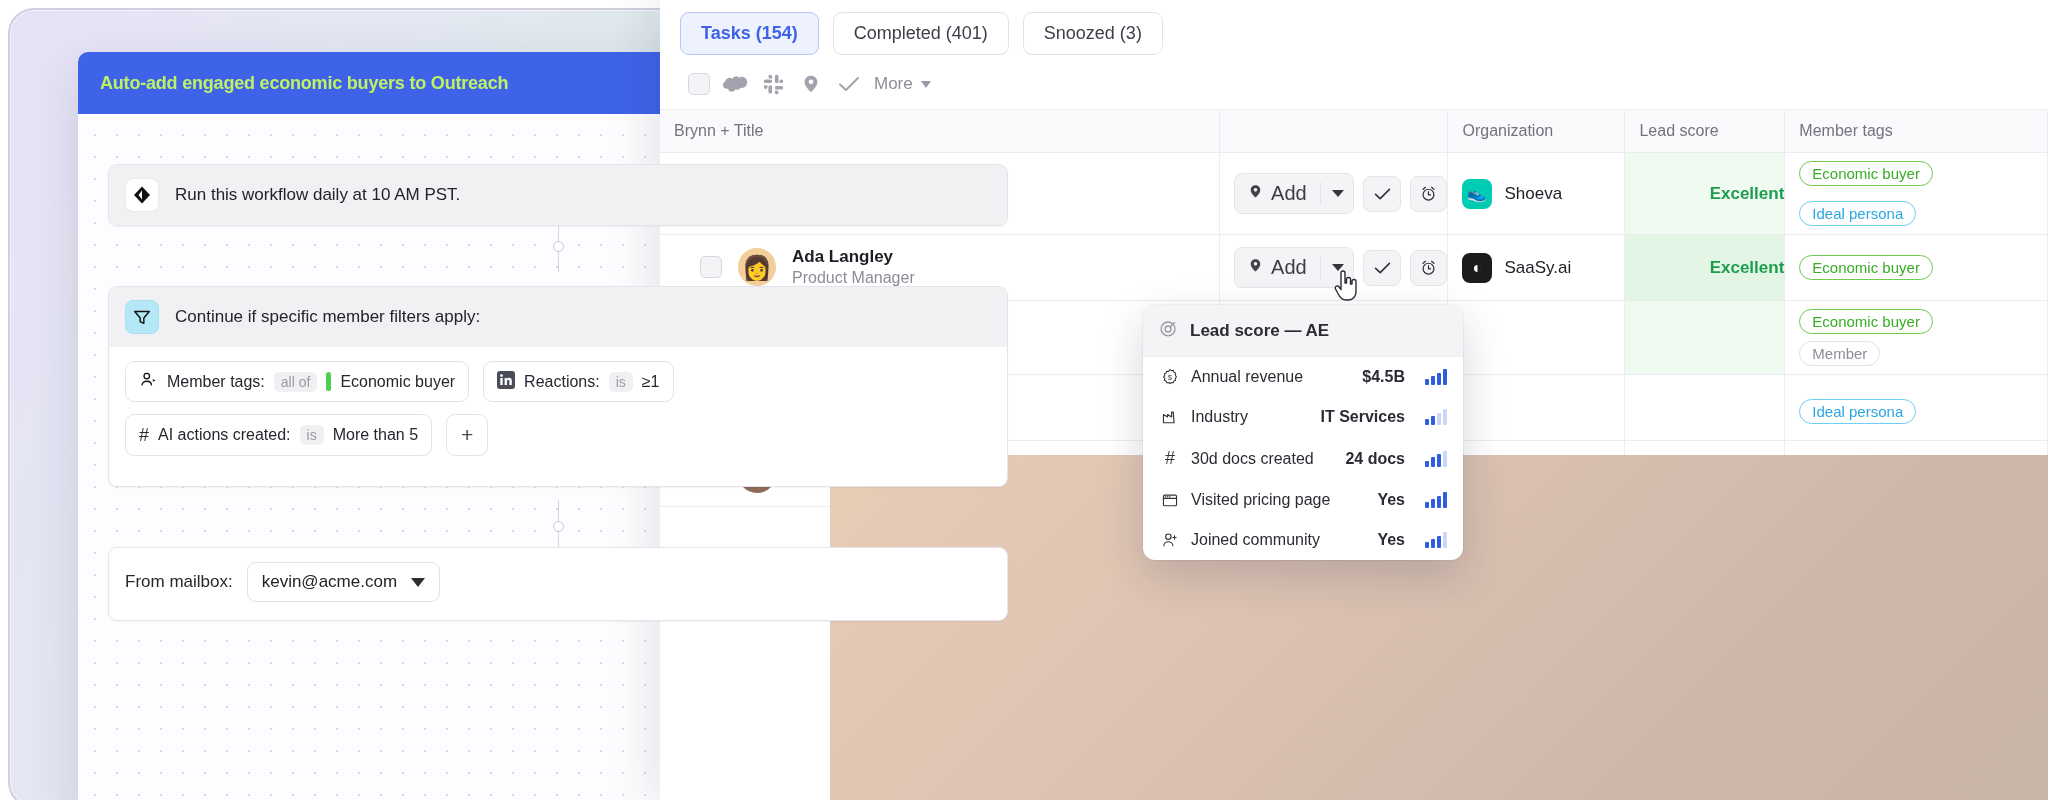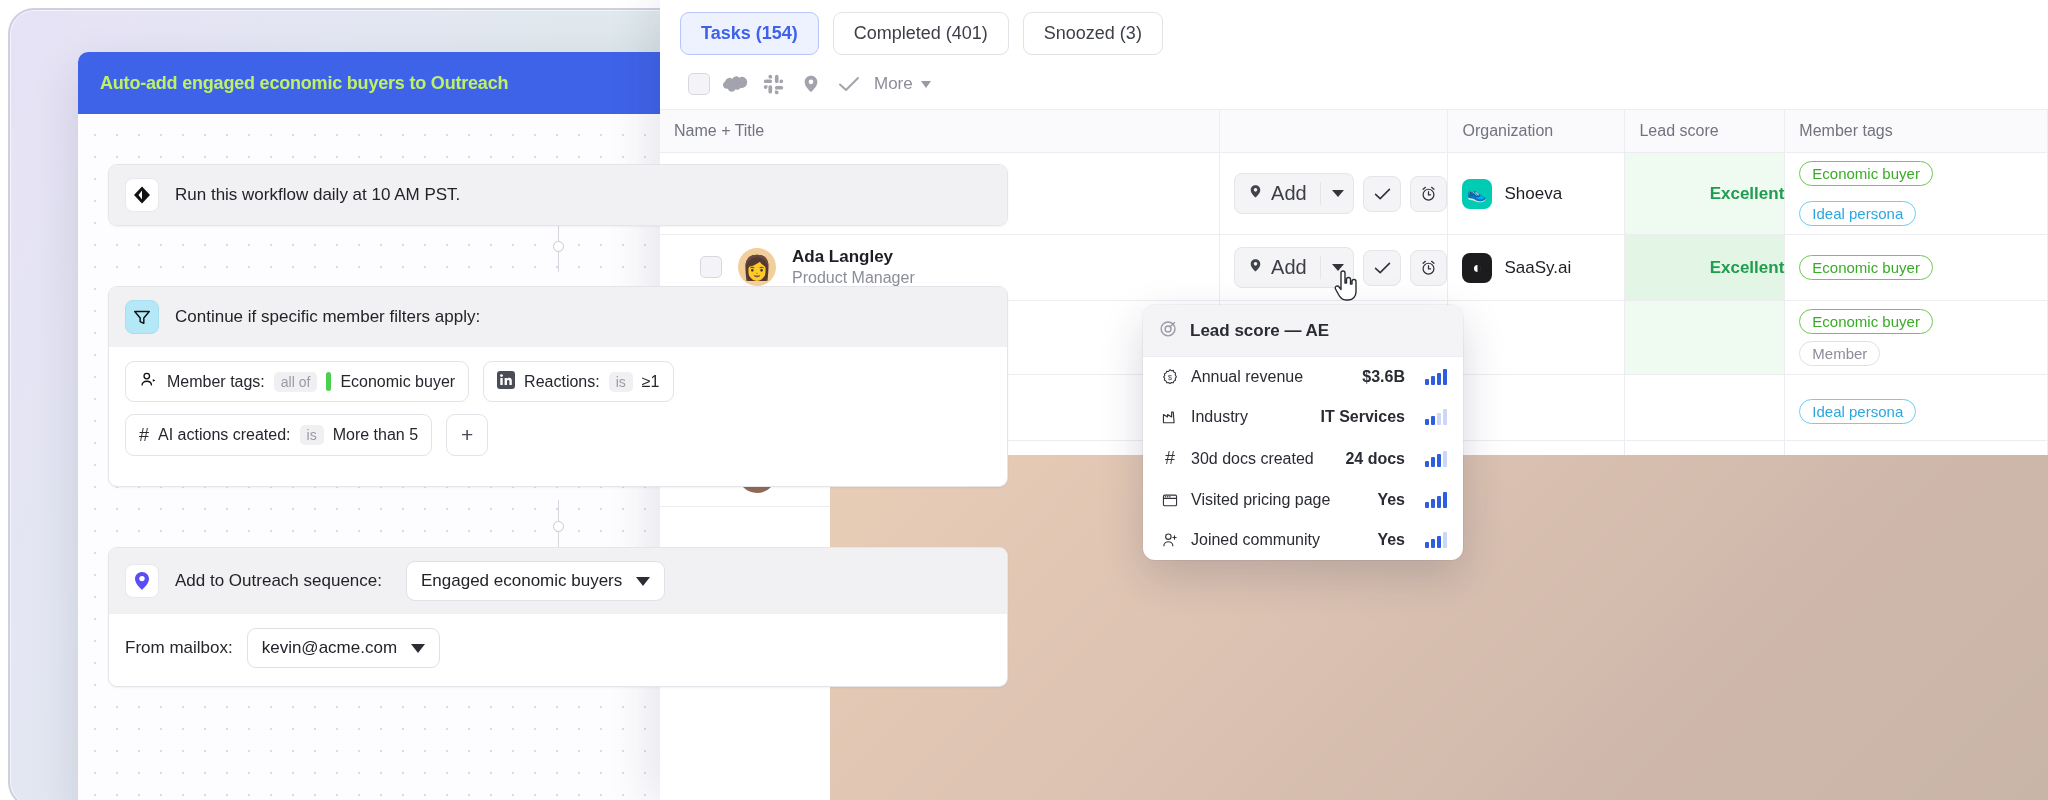--- a/index.html
+++ b/index.html
@@ -273,33 +273,20 @@
           <div class="chip add">+</div>
         </div>
       </div>
     </div>
 
     <div class="connector" style="top:386px;height:52px;">
       <div class="dot"></div>
     </div>
 
     <div class="wf-node" style="margin:60px 0 0 0;">
-      <div class="wf-node-head">
-        <div class="node-icon plain">
-          <svg width="22" height="22" viewBox="0 0 22 22">
-              <path d="M11 2c3.9 0 7 3 7 6.8 0 4.7-5.3 9.6-6.6 10.7a.6.6 0 0 1-.8 0C9.3 18.4 4 13.5 4 8.8 4 5 7.1 2 11 2z" fill="#5a4df5"></path>
-              <circle cx="11" cy="8.6" r="2.7" fill="#fff"></circle>
-            </svg>
-        </div>
-        <div class="node-title">Add to Outreach sequence:</div>
-        <div class="select" style="margin-left:8px;">
-          <span>Engaged economic buyers</span>
-          <span class="caret"></span>
-        </div>
-      </div>
       <div class="wf-node-body">
         <div class="seq-row">
           <span class="label-inline">From mailbox:</span>
           <div class="select">
             <span>kevin@acme.com</span>
             <span class="caret"></span>
           </div>
         </div>
       </div>
     </div>
@@ -340,21 +327,21 @@
     </div>
     <div class="more">
       <span>More</span>
       <span class="caret-sm"></span>
     </div>
   </div>
 
   <table id="tbl">
     <thead>
       <tr>
-        <th class="c-name">Name + Title</th>
+        <th class="c-name">Brynn + Title</th>
         <th class="c-act"></th>
         <th class="c-org">Organization</th>
         <th class="c-score">Lead score</th>
         <th class="c-tags">Member tags</th>
       </tr>
     </thead>
     <tbody id="tbody">
         <tr>
           <td>
             <div class="person">
@@ -631,21 +618,21 @@
   </div>
   <div id="pop-rows">
       <div class="pop-row">
         <span class="ic">
           <svg width="18" height="18" viewBox="0 0 22 22">
             <path d="M11 2l1.8 1.3 2.2-.3.8 2.1 2 1-.4 2.2L18.8 11l-1.4 1.7.4 2.2-2 1-.8 2.1-2.2-.3L11 19l-1.8-1.3-2.2.3-.8-2.1-2-1 .4-2.2L3.2 11l1.4-1.7-.4-2.2 2-1 .8-2.1 2.2.3z" fill="none" stroke="#32343b" stroke-width="1.3"></path>
             <text x="11" y="14.5" font-size="8.5" text-anchor="middle" fill="#32343b" font-family="Liberation Sans">$</text>
           </svg>
         </span>
         <span class="lbl">Annual revenue</span>
-        <span class="val">$3.6B</span>
+        <span class="val">$4.5B</span>
         <span class="bars">
           <i class="" style="height:6px"></i>
           <i class="" style="height:9.2px"></i>
           <i class="" style="height:12.4px"></i>
           <i class="" style="height:15.600000000000001px"></i>
         </span>
       </div>
       <div class="pop-row">
         <span class="ic">
           <svg width="18" height="18" viewBox="0 0 22 22">

